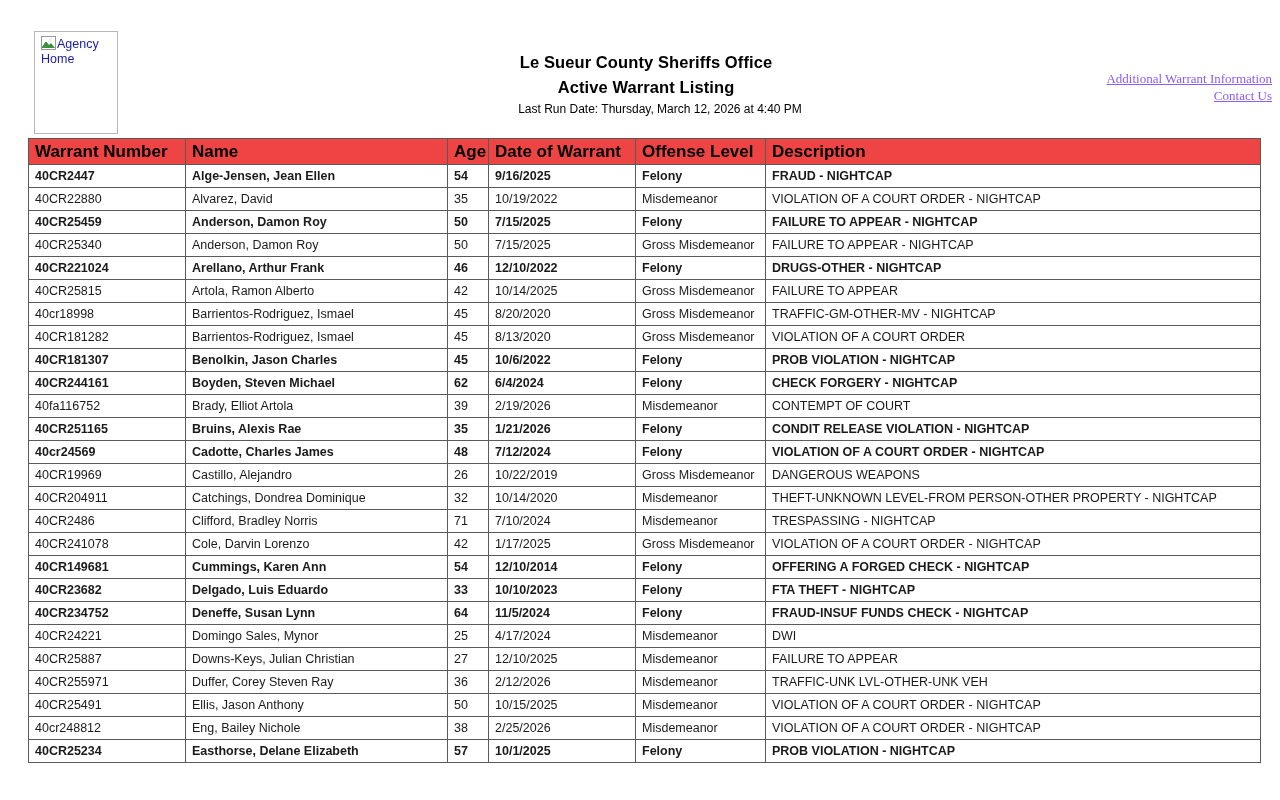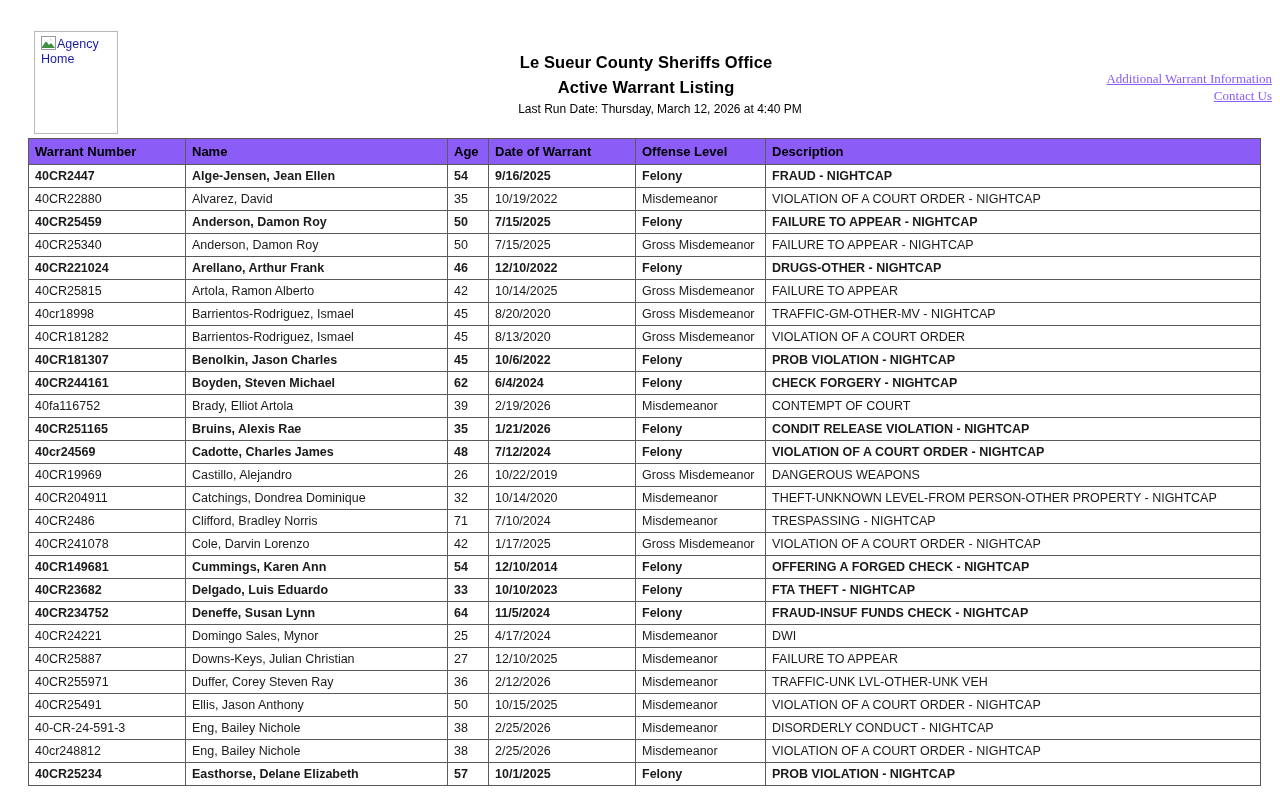--- a/index.html
+++ b/index.html
@@ -104,22 +104,22 @@
   table.warrants th,
   table.warrants td {
     border: 1px solid #5a5a5a;
     text-align: left;
     vertical-align: middle;
     padding: 0 0 0 6px;
     white-space: nowrap;
     overflow: hidden;
   }
   table.warrants thead th {
-    background: #8b5cf6;
-    font-size: 13px;
+    background: #ef4444;
+    font-size: 17px;
     font-weight: bold;
     height: 25px;
     line-height: 25px;
     color: #000000;
   }
   table.warrants tbody td {
     font-size: 12.5px;
     height: 22px;
     line-height: 22px;
     background: #ffffff;
@@ -378,28 +378,20 @@
         </tr>
         <tr>
           <td>40CR25491</td>
           <td>Ellis, Jason Anthony</td>
           <td>50</td>
           <td>10/15/2025</td>
           <td>Misdemeanor</td>
           <td>VIOLATION OF A COURT ORDER - NIGHTCAP</td>
         </tr>
         <tr>
-          <td>40-CR-24-591-3</td>
-          <td>Eng, Bailey Nichole</td>
-          <td>38</td>
-          <td>2/25/2026</td>
-          <td>Misdemeanor</td>
-          <td>DISORDERLY CONDUCT - NIGHTCAP</td>
-        </tr>
-        <tr>
           <td>40cr248812</td>
           <td>Eng, Bailey Nichole</td>
           <td>38</td>
           <td>2/25/2026</td>
           <td>Misdemeanor</td>
           <td>VIOLATION OF A COURT ORDER - NIGHTCAP</td>
         </tr>
         <tr class="alert">
           <td>40CR25234</td>
           <td>Easthorse, Delane Elizabeth</td>

